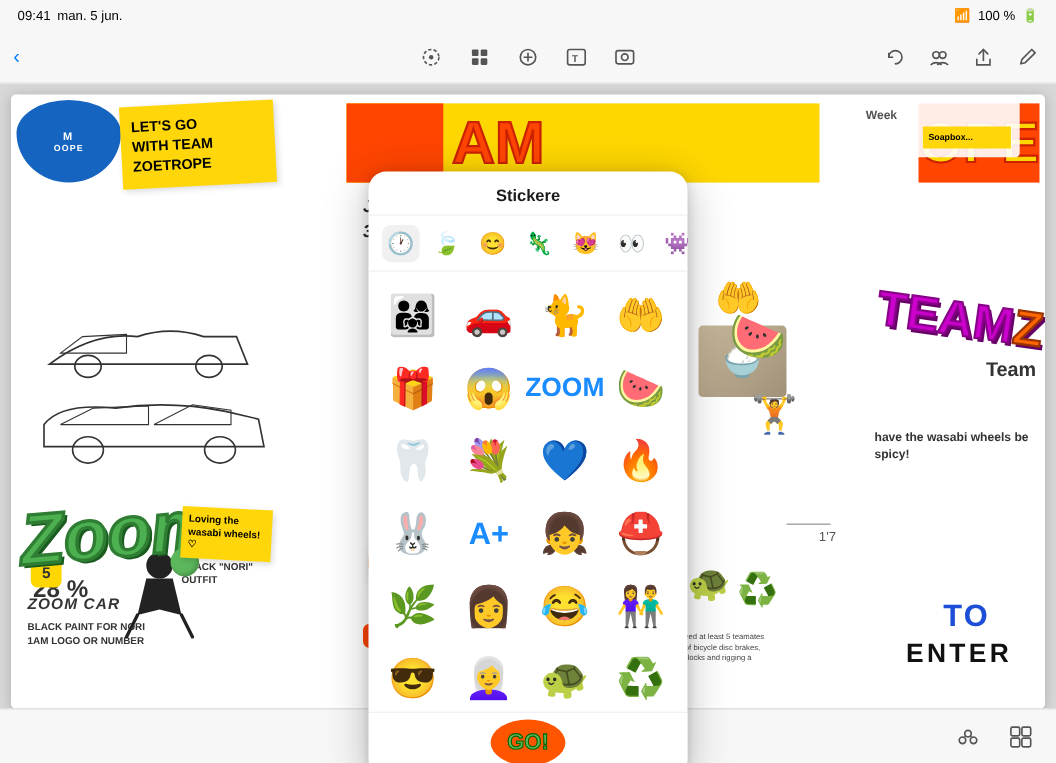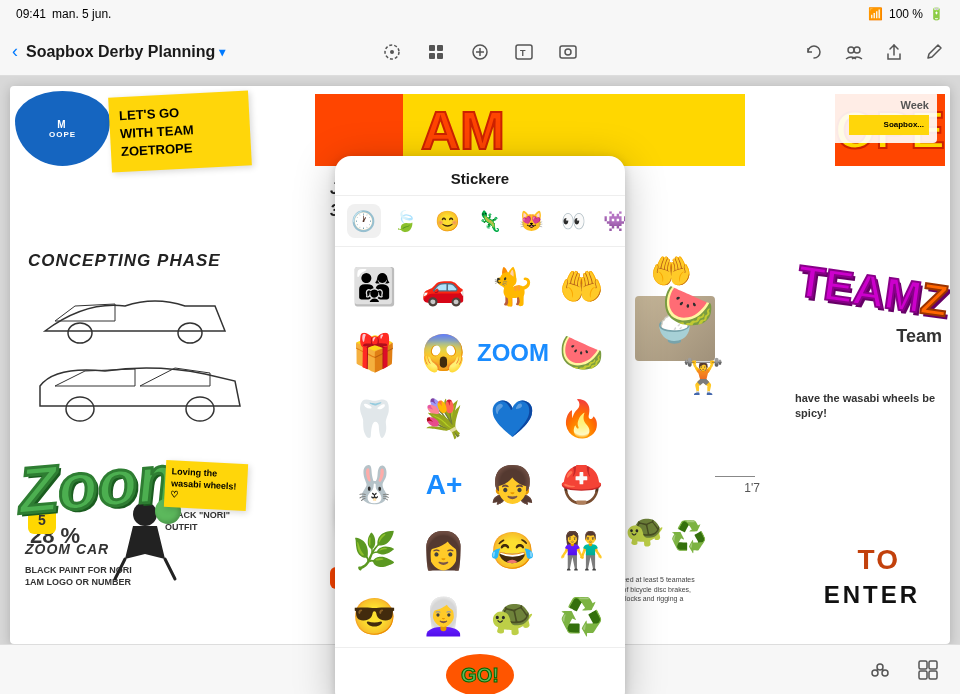--- a/index.html
+++ b/index.html
@@ -215,24 +215,20 @@
     <span>100 %</span>
     <span>🔋</span>
   </div>
 </div>
 
 <div class="toolbar">
   <div class="toolbar-left">
     <div class="back-btn">
       <span style="font-size:18px;color:#007AFF;">‹</span>
     </div>
-    <div class="doc-title">
-      <span>Soapbox Derby Planning</span>
-      <span style="font-size:12px;color:#007AFF;">▾</span>
-    </div>
   </div>
 
   <div class="toolbar-center">
     <div class="toolbar-icon">
       <svg width="20" height="20" viewBox="0 0 20 20" fill="none">
           <circle cx="10" cy="10" r="7" stroke="#555" stroke-width="1.5" stroke-dasharray="3 2"></circle>
           <circle cx="10" cy="10" r="2" fill="#555"></circle>
         </svg>
     </div>
     <div class="toolbar-icon">
@@ -297,34 +293,33 @@
 <div class="canvas-area">
 
   <div class="canvas-bg" style="background: #d8d8d8;"></div>
 
   <div style="position:absolute;top:10px;left:10px;right:10px;bottom:50px;background:white;border-radius:4px;box-shadow:0 2px 12px rgba(0,0,0,0.2);overflow:hidden;">
 
     <div style="position:absolute;top:8px;left:305px;width:430px;height:72px;background:#FFD700;z-index:1;"></div>
     <div style="position:absolute;top:8px;left:305px;width:88px;height:72px;background:#FF4500;z-index:2;"></div>
 
 
-    <div style="position:absolute;top:8px;left:393px;width:120px;height:72px;display:flex;align-items:center;justify-content:center;font-size:54px;font-weight:900;font-family:Impact,Arial Black,sans-serif;color:#FF4500;-webkit-text-stroke:2px #cc2200;z-index:3;">AM</div>
+    <div style="position:absolute;top:8px;left:383px;width:120px;height:72px;display:flex;align-items:center;justify-content:center;font-size:54px;font-weight:900;font-family:Impact,Arial Black,sans-serif;color:#FF4500;-webkit-text-stroke:2px #cc2200;z-index:3;">AM</div>
 
     <div style="position:absolute;top:8px;right:5px;width:110px;height:72px;display:flex;align-items:center;justify-content:center;font-size:52px;font-weight:900;font-family:Impact,Arial Black,sans-serif;color:#FFD700;-webkit-text-stroke:2px #cc2200;z-index:3;background:#FF4500;">OPE</div>
 
     <div style="position:absolute;top:5px;left:5px;width:95px;height:75px;background:#1565C0;border-radius:50% 50% 50% 50% / 40% 40% 60% 60%;display:flex;flex-direction:column;align-items:center;justify-content:center;z-index:3;">
       <div style="font-size:10px;font-weight:900;color:white;font-family:Impact,sans-serif;letter-spacing:2px;">M</div>
       <div style="font-size:8px;font-weight:900;color:white;font-family:Impact,sans-serif;letter-spacing:1px;">OOPE</div>
     </div>
 
     <div class="sticky-note" style="position:absolute;top:8px;left:100px;width:140px;padding:10px;font-size:13px;font-weight:800;background:#FFD60A;transform:rotate(-3deg);z-index:4;line-height:1.4;">
       LET'S GO<br>WITH TEAM<br>ZOETROPE
     </div>
 
-    <div style="position:absolute;top:165px;left:18px;font-size:17px;font-weight:900;font-style:italic;color:#222;letter-spacing:1px;">CONCEPTING PHASE</div>
 
     <svg style="position:absolute;top:190px;left:15px;width:240px;height:70px;" viewBox="0 0 240 70" fill="none">
       <path d="M20 55 Q60 25 100 30 Q130 20 160 30 L190 30 L200 55 Z" stroke="#333" stroke-width="1.5" fill="none"></path>
       <ellipse cx="55" cy="57" rx="12" ry="10" stroke="#333" stroke-width="1.5" fill="none"></ellipse>
       <ellipse cx="165" cy="57" rx="12" ry="10" stroke="#333" stroke-width="1.5" fill="none"></ellipse>
       <path d="M30 45 L50 30 L90 28 L90 45 Z" stroke="#333" stroke-width="1" fill="none"></path>
     </svg>
 
     <svg style="position:absolute;top:260px;left:15px;width:240px;height:80px;" viewBox="0 0 240 80" fill="none">
       <path d="M15 60 L15 40 Q30 20 80 25 Q130 18 180 28 L210 35 L215 60 Z" stroke="#333" stroke-width="1.5" fill="none"></path>
@@ -374,21 +369,21 @@
     <div style="position:absolute;top:210px;right:235px;width:80px;height:65px;background:linear-gradient(135deg,#c8b89a,#a0917a);border-radius:4px;z-index:2;display:flex;align-items:center;justify-content:center;font-size:28px;">🍚</div>
 
     <div style="position:absolute;top:180px;right:8px;width:145px;z-index:4;">
       <div style="font-size:44px;font-weight:900;font-family:Impact,Arial Black,sans-serif;color:#CC00CC;-webkit-text-stroke:2px #880088;transform:rotate(8deg);display:inline-block;text-shadow:3px 3px 0 #660066;">TEAM<span style="color:#FF6600;-webkit-text-stroke:2px #993300;">Z</span></div>
     </div>
 
     <div style="position:absolute;top:240px;right:8px;font-size:18px;font-weight:900;font-family:Impact,sans-serif;color:#333;">Team</div>
 
     <div style="position:absolute;top:305px;right:15px;font-size:11px;font-weight:600;color:#333;line-height:1.4;width:140px;">have the wasabi wheels be spicy!</div>
 
-    <div style="position:absolute;top:5px;right:13px;width:148px;padding:8px;z-index:5;background:rgba(255,255,255,0.9);border-radius:4px;text-align:right;">
+    <div style="position:absolute;top:5px;right:23px;width:148px;padding:8px;z-index:5;background:rgba(255,255,255,0.9);border-radius:4px;">
       <div style="font-size:11px;font-weight:700;color:#555;margin-bottom:4px;">Week</div>
       <div style="background:#FFD60A;padding:5px;font-size:8px;font-weight:600;line-height:1.3;width:80px;margin-left:auto;">Soapbox...</div>
     </div>
 
     <div style="position:absolute;top:170px;left:430px;font-size:36px;z-index:3;">👨‍👩‍👧</div>
 
     <div style="position:absolute;top:168px;left:500px;font-size:36px;z-index:3;">🚗</div>
 
     <div style="position:absolute;top:165px;left:575px;font-size:34px;z-index:3;">🐈</div>
 
@@ -399,21 +394,21 @@
       <ellipse cx="28" cy="40" rx="11" ry="10" fill="#333" stroke="#111" stroke-width="1"></ellipse>
       <ellipse cx="73" cy="40" rx="11" ry="10" fill="#333" stroke="#111" stroke-width="1"></ellipse>
     </svg>
 
     <svg style="position:absolute;bottom:120px;left:460px;width:120px;height:60px;" viewBox="0 0 120 60" fill="none">
       <path d="M5 45 L8 28 Q25 15 55 18 Q85 12 105 22 L113 30 L113 45 Z" stroke="#555" stroke-width="1.5" fill="none"></path>
       <ellipse cx="30" cy="47" rx="11" ry="10" stroke="#555" stroke-width="1.5" fill="none"></ellipse>
       <ellipse cx="90" cy="47" rx="11" ry="10" stroke="#555" stroke-width="1.5" fill="none"></ellipse>
     </svg>
 
-    <div style="position:absolute;bottom:68px;right:50px;font-size:28px;font-weight:900;color:#c2410c;font-family:Impact,sans-serif;letter-spacing:2px;">TO</div>
+    <div style="position:absolute;bottom:68px;right:50px;font-size:28px;font-weight:900;color:#1d4ed8;font-family:Impact,sans-serif;letter-spacing:2px;">TO</div>
 
     <div style="position:absolute;bottom:35px;right:30px;font-size:24px;font-weight:700;color:#111;font-family:Impact,sans-serif;letter-spacing:3px;">ENTER</div>
 
     <div style="position:absolute;bottom:30px;left:455px;width:230px;font-size:7px;color:#444;line-height:1.4;">system in particular—I think it'll be the most... we need at least 5 teamates for the simplified solution will likely be buying a set of bicycle disc brakes, but we could also build our own using some wood blocks and rigging a pulley system to a pedal.</div>
 
     <div style="position:absolute;top:390px;right:195px;width:40px;height:1px;background:#888;"></div>
     <div style="position:absolute;top:395px;right:190px;font-size:12px;color:#555;">1'7</div>
 
     <div style="position:absolute;bottom:95px;left:615px;font-size:32px;z-index:3;">🐢</div>
 

